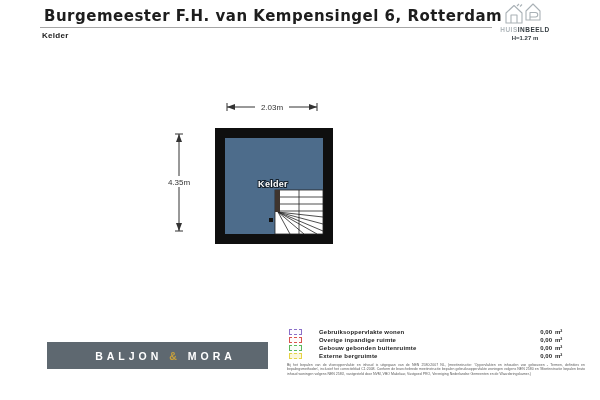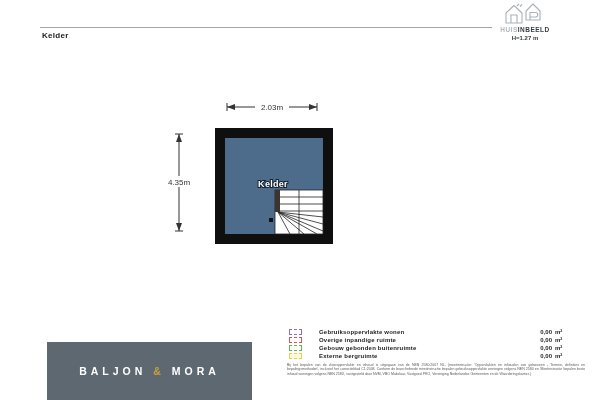--- a/index.html
+++ b/index.html
@@ -20,22 +20,22 @@
   .brand-h{font-size:6px;font-weight:bold;color:#343c41;margin-top:2px;}
 
   
   .plan-svg{position:absolute;left:0;top:0;}
   .plan-svg text{font-family:"Liberation Sans",sans-serif;}
   .dim-label{font-size:8px;fill:#333;}
   .room-label{font-size:9px;font-weight:bold;fill:#ffffff;stroke:#16222e;stroke-width:2px;
               paint-order:stroke;letter-spacing:0.3px;}
 
   
-  .agency{position:absolute;left:47px;top:342px;width:205px;height:58px;
-          display:flex;align-items:center;justify-content:center;}
+  .agency{position:absolute;left:47px;top:342px;width:205px;height:27px;
+          display:flex;align-items:center;justify-content:center;padding-left:16px;}
   .agency-text{font-size:10.5px;font-weight:bold;color:#ffffff;letter-spacing:4px;white-space:nowrap;}
 
   
   .legend{position:absolute;left:289px;top:328px;width:280px;}
   .lg-row{display:flex;align-items:center;height:8px;font-size:6px;line-height:8px;}
   .lg-swatch{width:13px;height:6px;border-width:1px;border-style:dashed;box-sizing:border-box;
              margin-right:17px;flex:0 0 auto;}
   .lg-label{flex:1;font-weight:bold;color:#1c1c1c;letter-spacing:0.2px;}
   .lg-value{width:26px;text-align:right;font-weight:bold;color:#1c1c1c;}
   .lg-unit{width:14px;text-align:left;margin-left:3px;font-weight:bold;color:#1c1c1c;}
@@ -43,20 +43,21 @@
   
   .disclaimer{position:absolute;left:287px;top:362px;width:596px;
               transform:scale(0.5);transform-origin:0 0;
               font-size:7px;line-height:1.35;color:#5a5a5a;text-align:justify;}
 </style>
 </head>
 <body>
 
 <div id="page">
 
+  <div class="title">Burgemeester F.H. van Kempensingel 6, Rotterdam</div>
   <div class="rule"></div>
   <div class="floor-label">Kelder</div>
 
   <div class="brand">
     <svg width="46" height="23" viewBox="0 0 46 23">
       <g fill="none" stroke="#a9b1b6" stroke-width="1.1" stroke-linejoin="round">
         <path d="M4,11 L12,3.5 L20,11 V21 H4 Z"></path>
         <path d="M24,9 L31,2 L38,9 V18 H24 Z"></path>
         <path d="M9,21 V13 H15 V21"></path>
         <path d="M28,18 V10.5 H33.5 A2.2,2.2 0 0 1 33.5,15 H28"></path>

